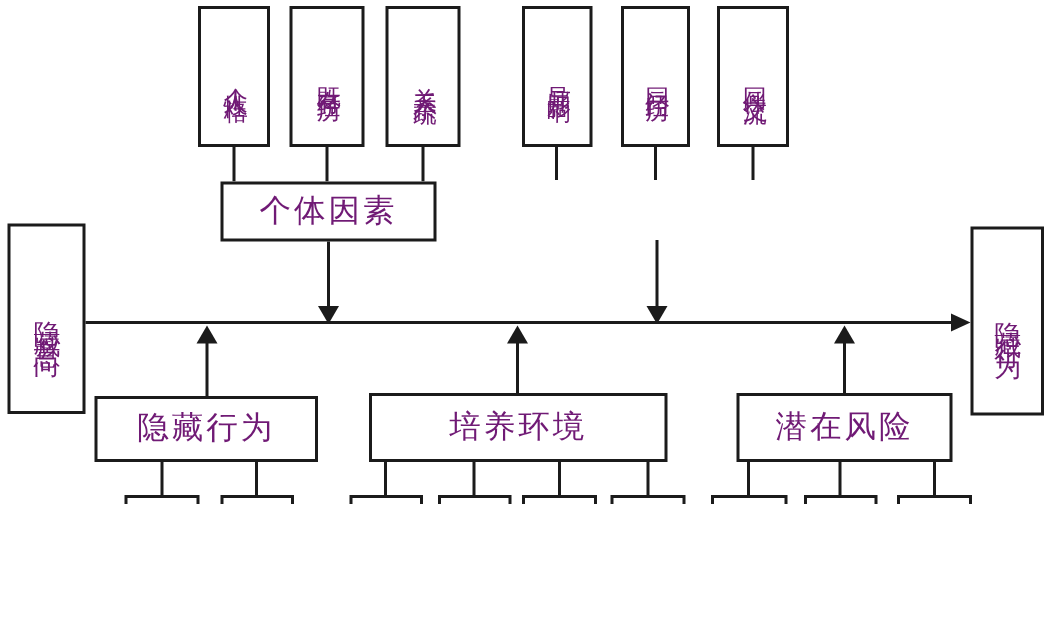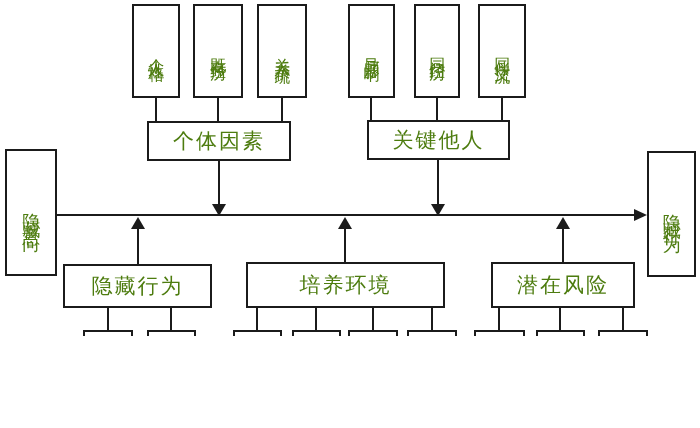--- a/index.html
+++ b/index.html
@@ -2,21 +2,21 @@
 <html><head>
 <meta charset="utf-8">
 <style>
   html, body { margin: 0; padding: 0; background: #ffffff; }
   #stage {
     position: relative;
     width: 700px;
     height: 336px;
     background: #ffffff;
     font-family: "Liberation Sans", sans-serif;
-    color: #4d7c0f;
+    color: #701a75;
     overflow: hidden;
   }
   .box {
     position: absolute;
     box-sizing: border-box;
     border: 2px solid #1b1b1b;
     background: #ffffff;
     display: flex;
     align-items: center;
     justify-content: center;
@@ -65,21 +65,20 @@
   <div class="box v" style="left:478px; top:4px; width:48px; height:94px">同伴交流</div>
 
   <div class="vline" style="left:155px; top:98px; height:23px"></div>
   <div class="vline" style="left:217px; top:98px; height:23px"></div>
   <div class="vline" style="left:281px; top:98px; height:23px"></div>
   <div class="vline" style="left:370px; top:98px; height:22px"></div>
   <div class="vline" style="left:436px; top:98px; height:22px"></div>
   <div class="vline" style="left:501px; top:98px; height:22px"></div>
 
   <div class="box h" style="left:147px; top:121px; width:144px; height:40px">个体因素</div>
-  <div class="box h" style="left:367px; top:120px; width:143px; height:40px">关键他人</div>
 
   <div class="vline" style="left:218px; top:161px; height:44px"></div>
   <div class="arr arr-down" style="left:212px; top:204px"></div>
   <div class="vline" style="left:437px; top:160px; height:45px"></div>
   <div class="arr arr-down" style="left:431px; top:204px"></div>
 
   <div class="box vside" style="left:5px; top:149px; width:52px; height:127px">隐藏意向</div>
   <div class="box vside" style="left:647px; top:151px; width:49px; height:126px">隐藏行为</div>
 
   <div class="hline" style="left:57px; top:214px; width:578px"></div>

